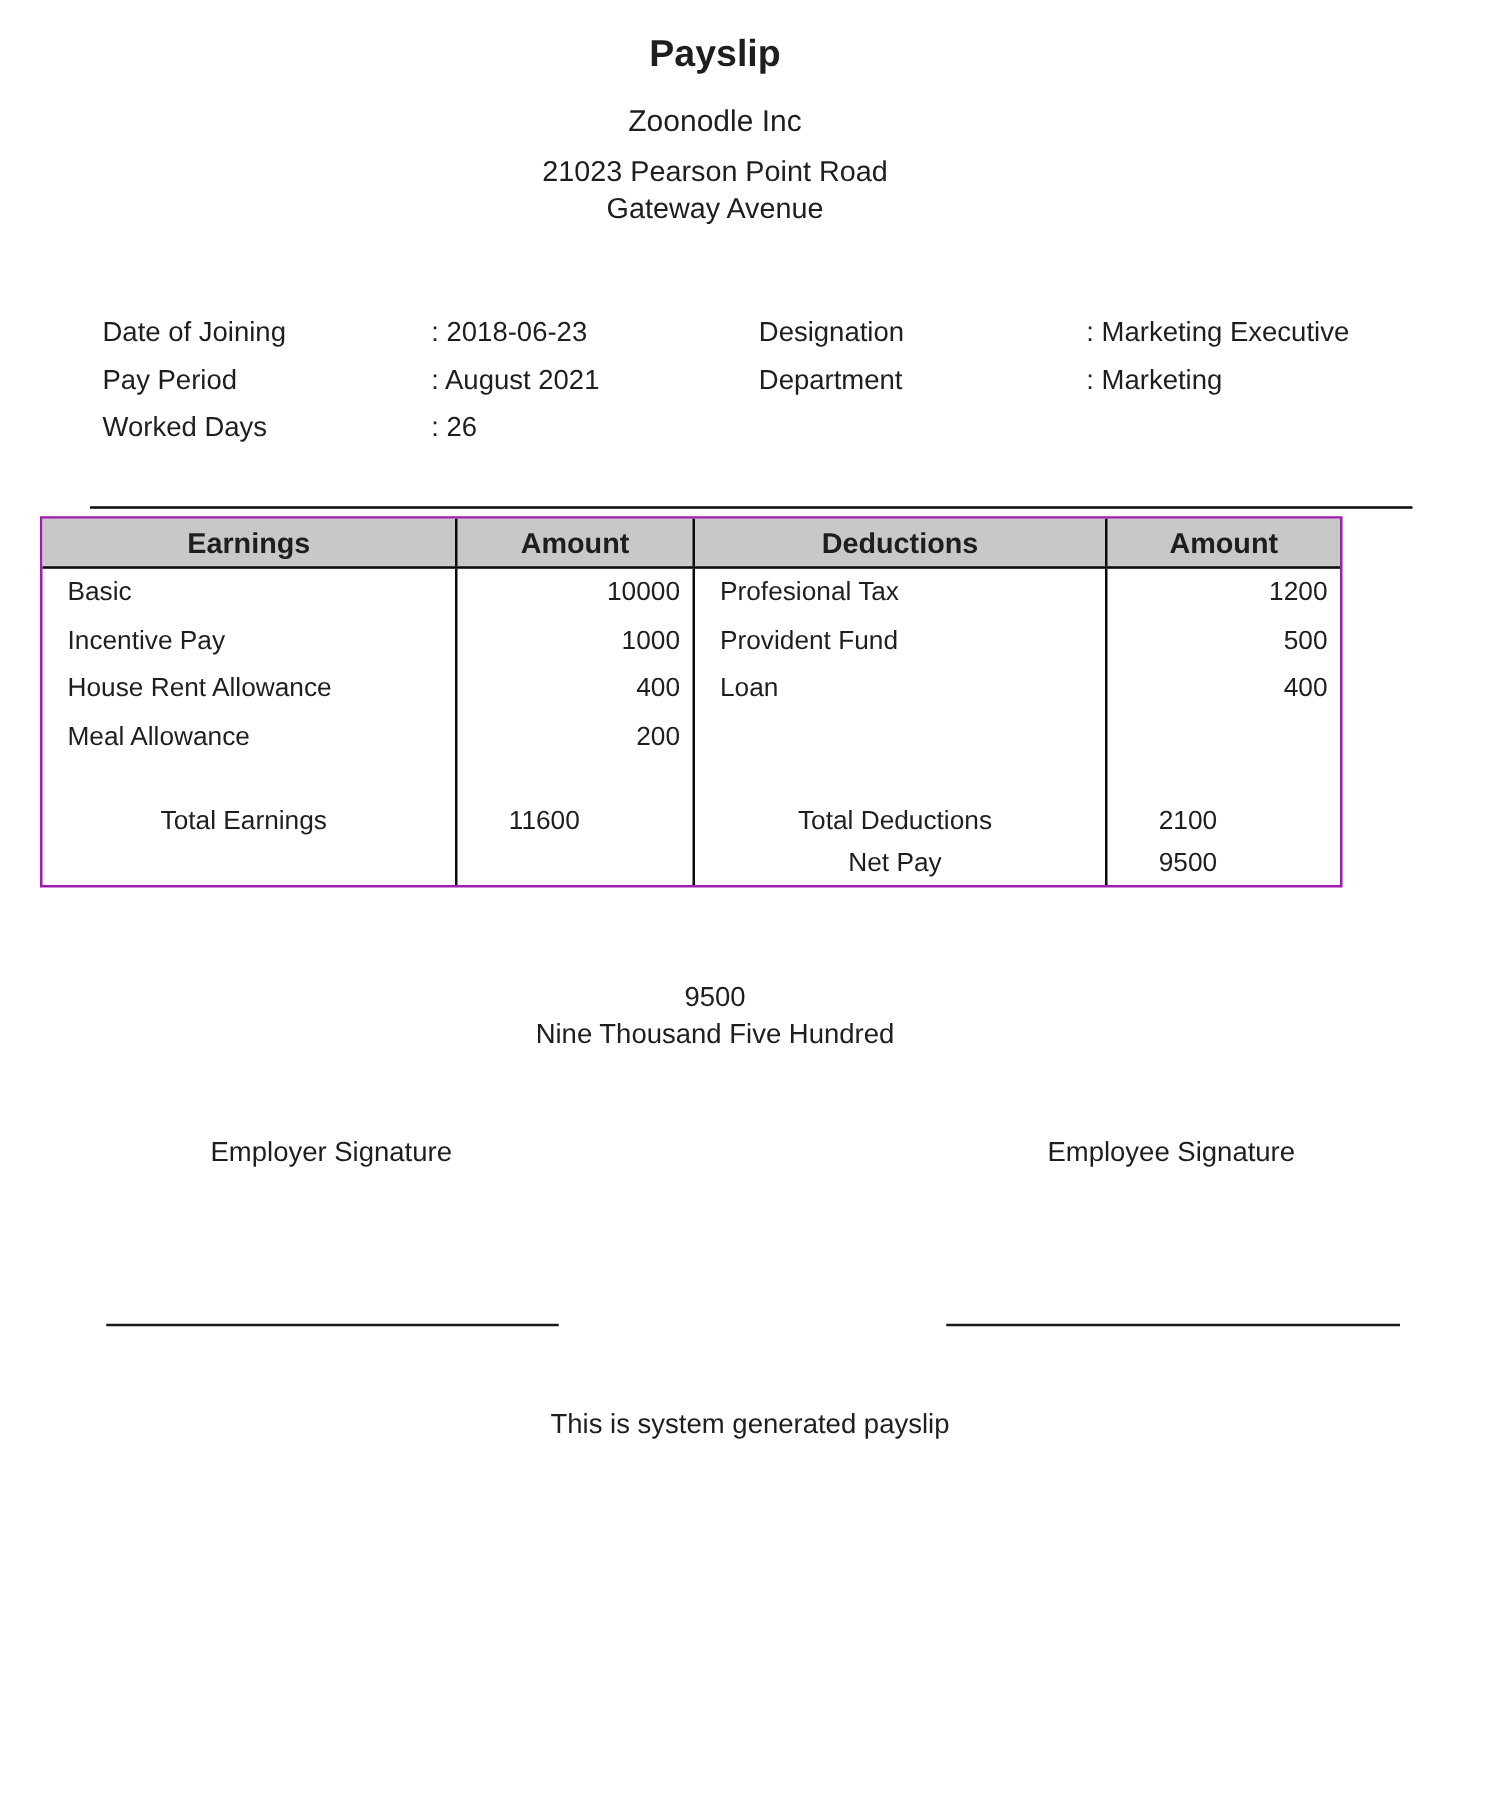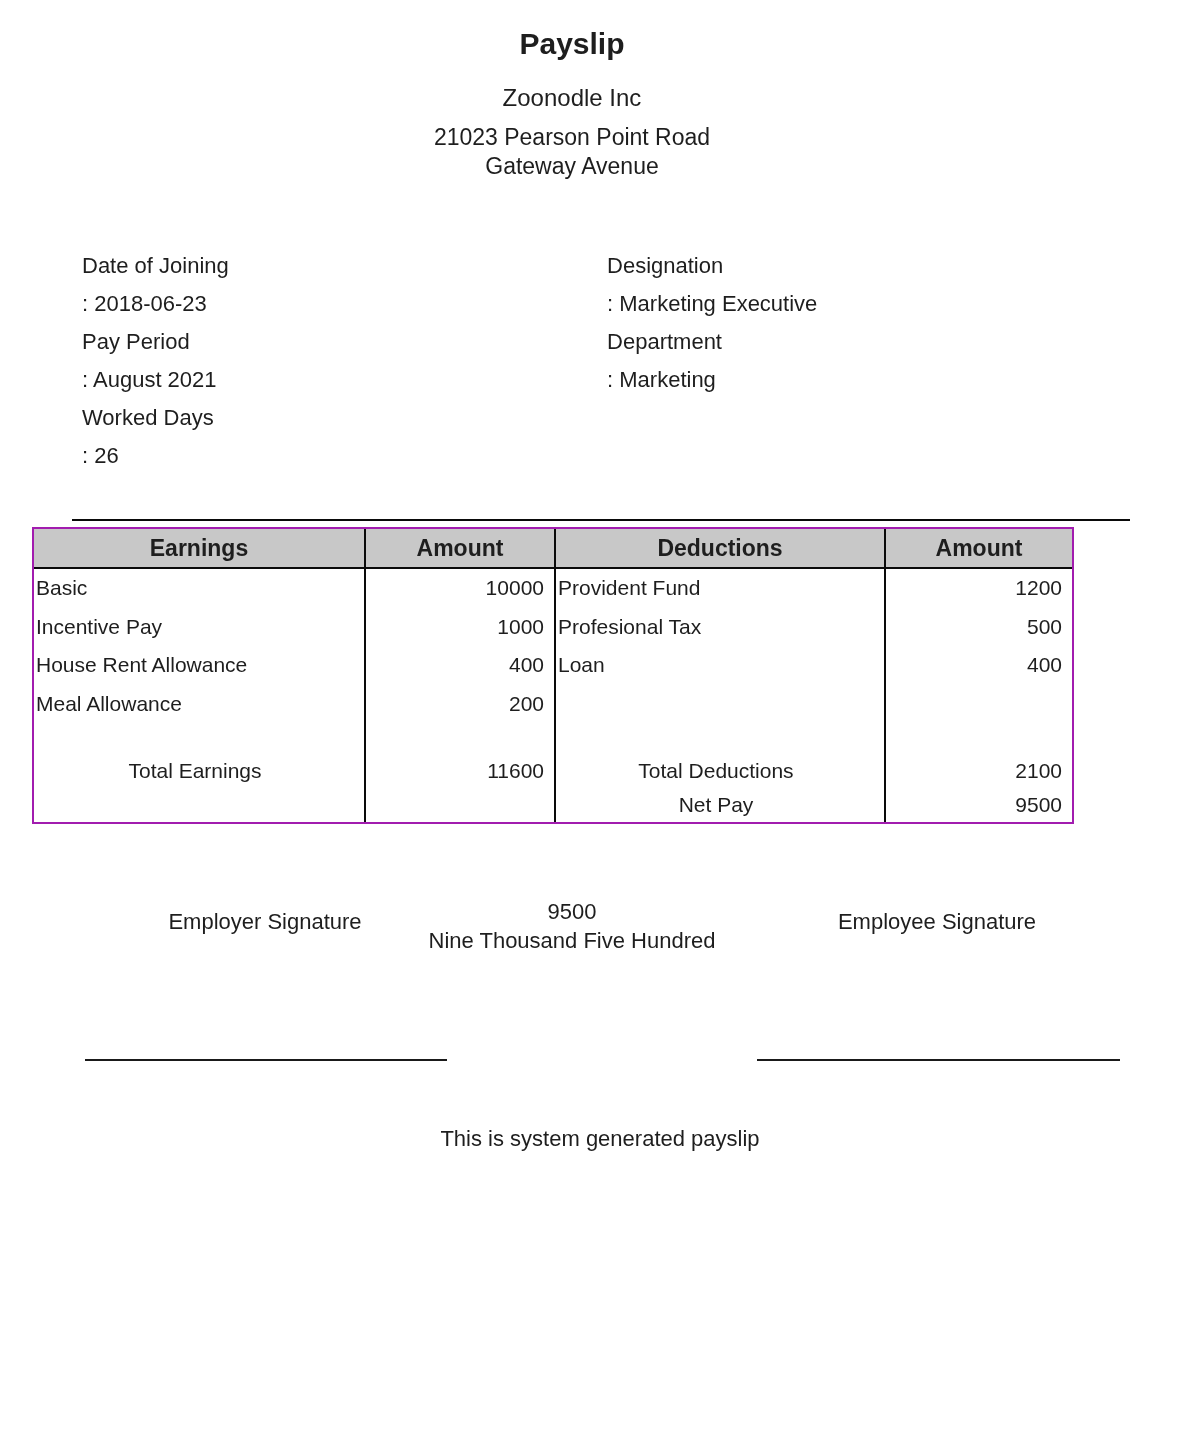--- a/index.html
+++ b/index.html
@@ -18,21 +18,21 @@
   .doc-header { text-align: center; padding-top: 28px; }
   .doc-title { font-size: 30px; font-weight: 700; line-height: 32px; }
   .doc-company { font-size: 24px; line-height: 28px; margin-top: 24px; }
   .doc-address { font-size: 23px; line-height: 29px; margin-top: 11px; }
 
   
   .info-section { display: flex; margin-top: 66px; }
   .info-col { display: flex; flex-direction: column; }
   .info-col.left  { margin-left: 82px; width: 528px; }
   .info-col.right { width: 540px; }
-  .info-row { display: flex; line-height: 38px; font-size: 22px; flex-direction: column; }
+  .info-row { display: flex; line-height: 38px; font-size: 22px; }
   .info-col.left  .info-label { width: 263px; }
   .info-col.right .info-label { width: 262px; }
   .info-value { flex: 1; }
 
   
   .table-top-rule {
     margin: 44px 0 6px 72px;
     width: 1058px;
     height: 2px;
     background: #0a0a0a;
@@ -57,26 +57,26 @@
     font-size: 23px;
     font-weight: 700;
   }
   .t-body > div {
     height: 253px;
     display: flex;
     flex-direction: column;
     font-size: 21px;
   }
   .item-line  { line-height: 38.5px; }
-  .label-pad  { padding-left: 2px; }
+  .label-pad  { padding-left: 20px; }
   .amount-pad { padding-right: 10px; text-align: right; }
   .spacer { flex: 1; }
   .total-line { height: 34px; line-height: 34px; }
   .total-label { text-align: center; padding-right: 8px; }
-  .total-amount { text-align: right; padding-right: 10px; }
+  .total-amount { padding-right: 10px; padding-left: 41px; }
 
   
   .netpay-summary { margin-top: 73px; text-align: center; font-size: 22px; line-height: 29px; }
 
   
   .sig-label { position: absolute; top: 909px; width: 360px; text-align: center; font-size: 22px; line-height: 26px; }
   .sig-label.employer { left: 85px; }
   .sig-label.employee { left: 757px; }
   .sig-line { position: absolute; top: 1059px; height: 2px; background: #1a1a1a; }
   .sig-line.employer { left: 85px;  width: 362px; }
@@ -149,22 +149,22 @@
         <div class="item-line amount-pad">10000</div>
         <div class="item-line amount-pad">1000</div>
         <div class="item-line amount-pad">400</div>
         <div class="item-line amount-pad">200</div>
         <div class="spacer"></div>
         <div class="total-line total-amount">11600</div>
         <div class="total-line"></div>
       </div>
 
       <div>
+        <div class="item-line label-pad">Profesional Tax</div>
         <div class="item-line label-pad">Provident Fund</div>
-        <div class="item-line label-pad">Profesional Tax</div>
         <div class="item-line label-pad">Loan</div>
         <div class="spacer"></div>
         <div class="total-line total-label">Total Deductions</div>
         <div class="total-line total-label">Net Pay</div>
       </div>
 
       <div>
         <div class="item-line amount-pad">1200</div>
         <div class="item-line amount-pad">500</div>
         <div class="item-line amount-pad">400</div>

